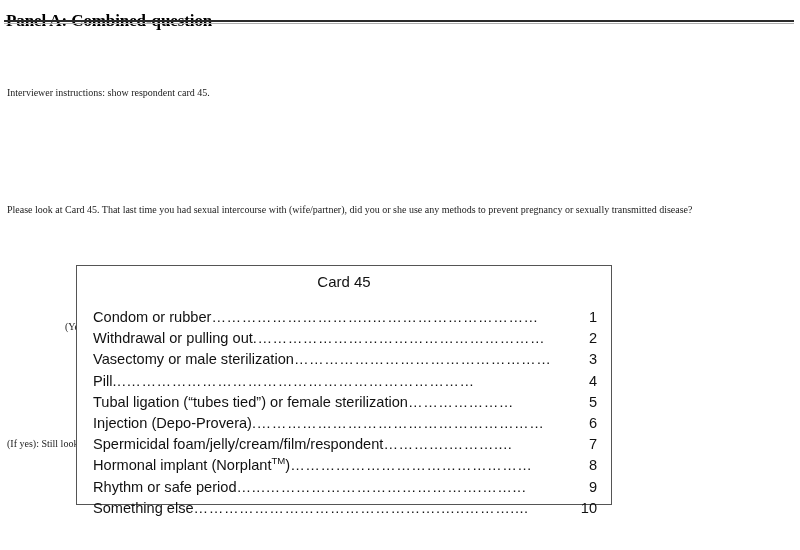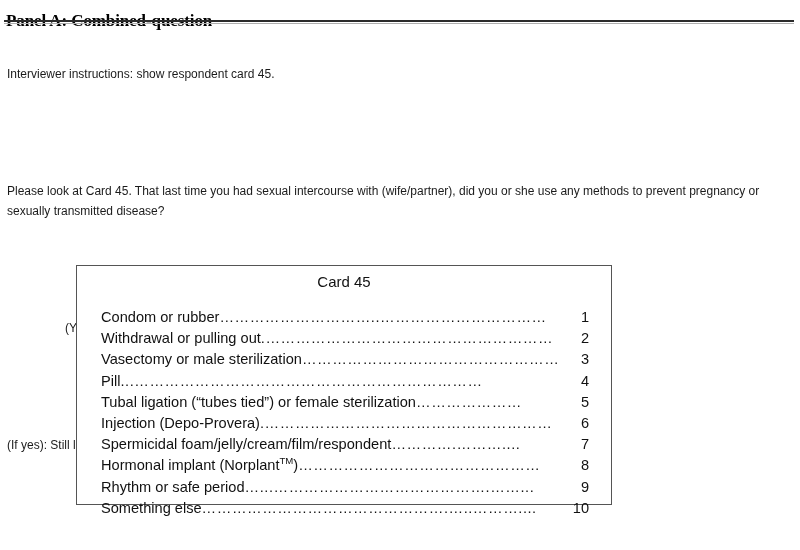--- a/index.html
+++ b/index.html
@@ -42,24 +42,24 @@
     height: 1px;
     background: #aeaeae;
     width: 100%;
     margin-top: 1px;
   }
 
   
   .qbody {
     position: absolute;
     left: 7px;
-    top: 26px;
+    top: 44px;
     width: 786px;
-    font-family: Liberation Sans, sans-serif;
-    font-size: 12px;
+    font-family: Liberation Serif, serif;
+    font-size: 10px;
     line-height: 19.5px;
     color: #1b1b1b;
     white-space: pre-wrap;
   }
   .qpara {
     margin: 0;
     white-space: pre-wrap;
   }
   .qspacer {
     height: 19.5px;
@@ -80,21 +80,21 @@
     background: #ffffff;
   }
   .card-title {
     font-family: "Liberation Sans", sans-serif;
     font-size: 15px;
     text-align: center;
     margin-top: 7px;
     color: #111111;
   }
   .card-list {
-    margin: 12px;
+    margin: 4px;
     padding: 0;
     list-style: none;
     margin-top: 17px;
     padding-left: 12px;
     padding-right: 10px;
   }
   .card-row {
     font-family: "Liberation Sans", sans-serif;
     font-size: 14.6px;
     line-height: 21.2px;

